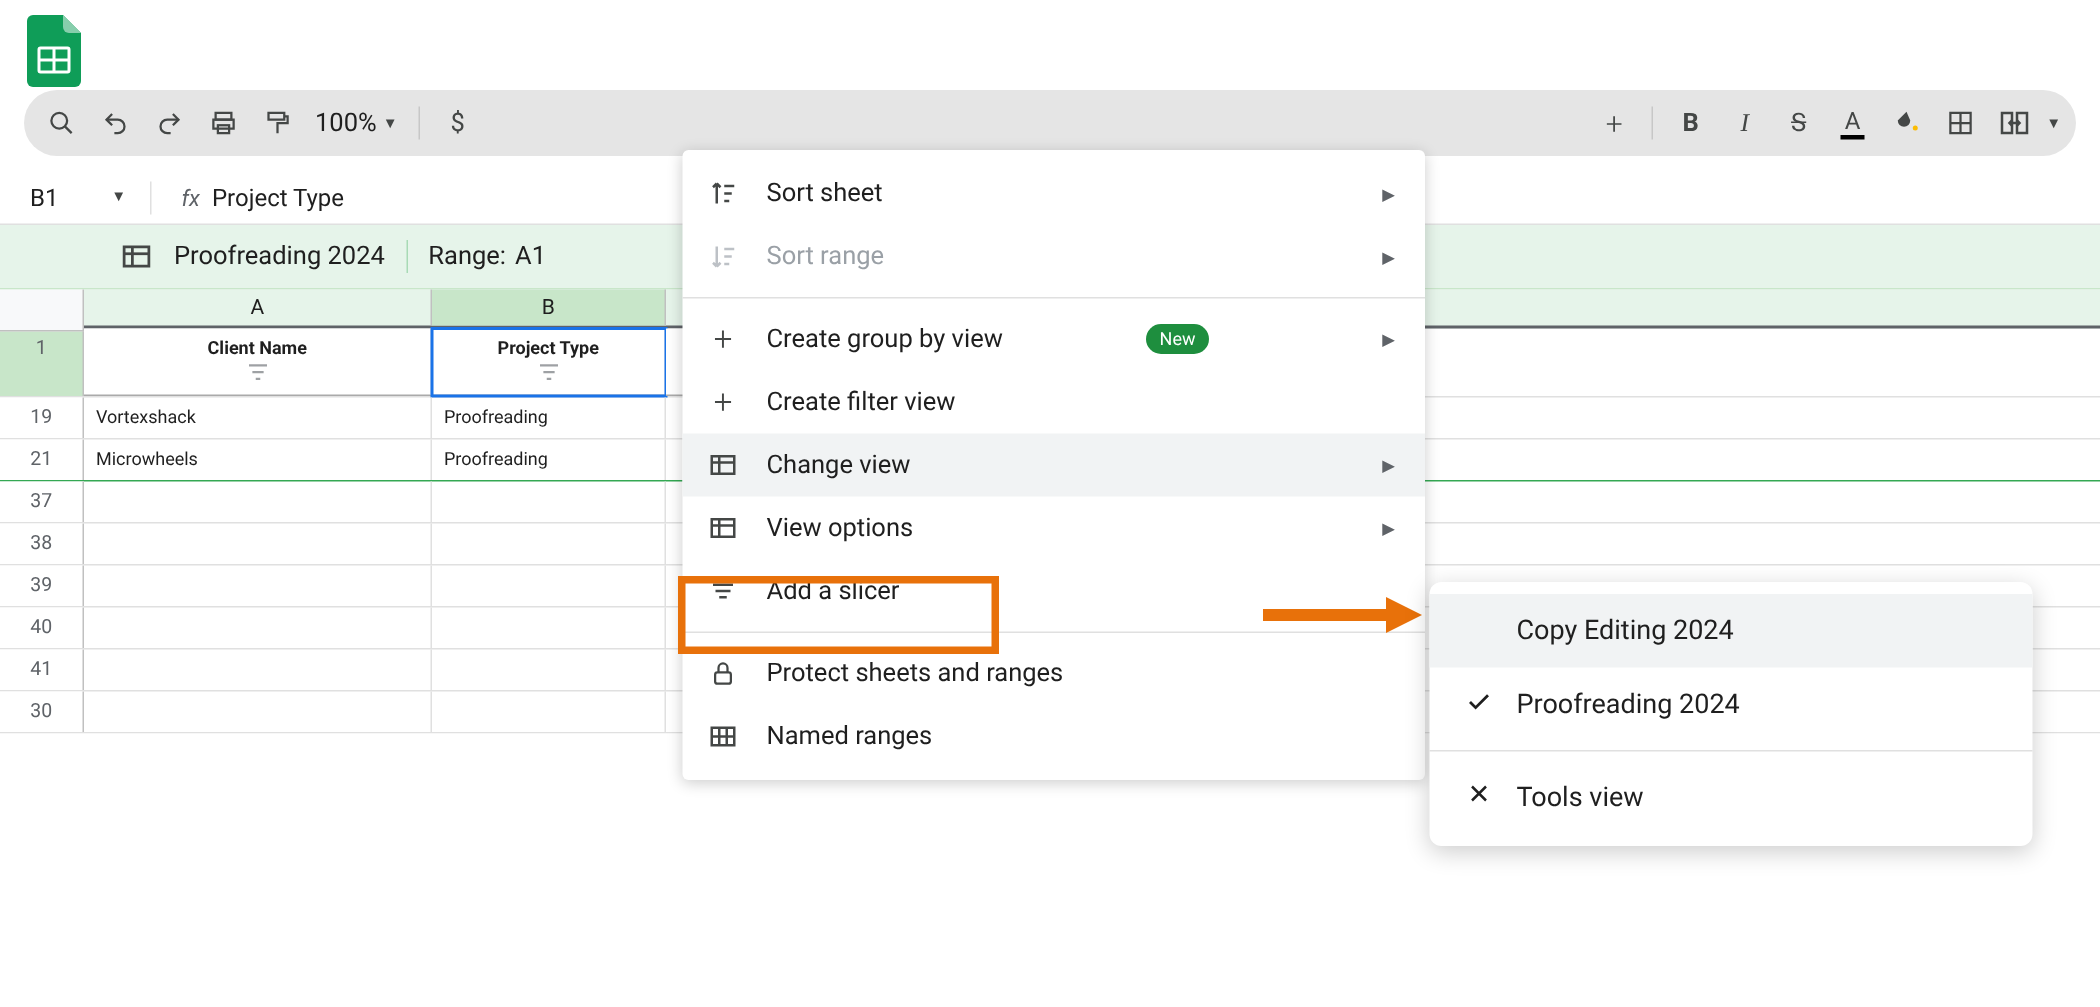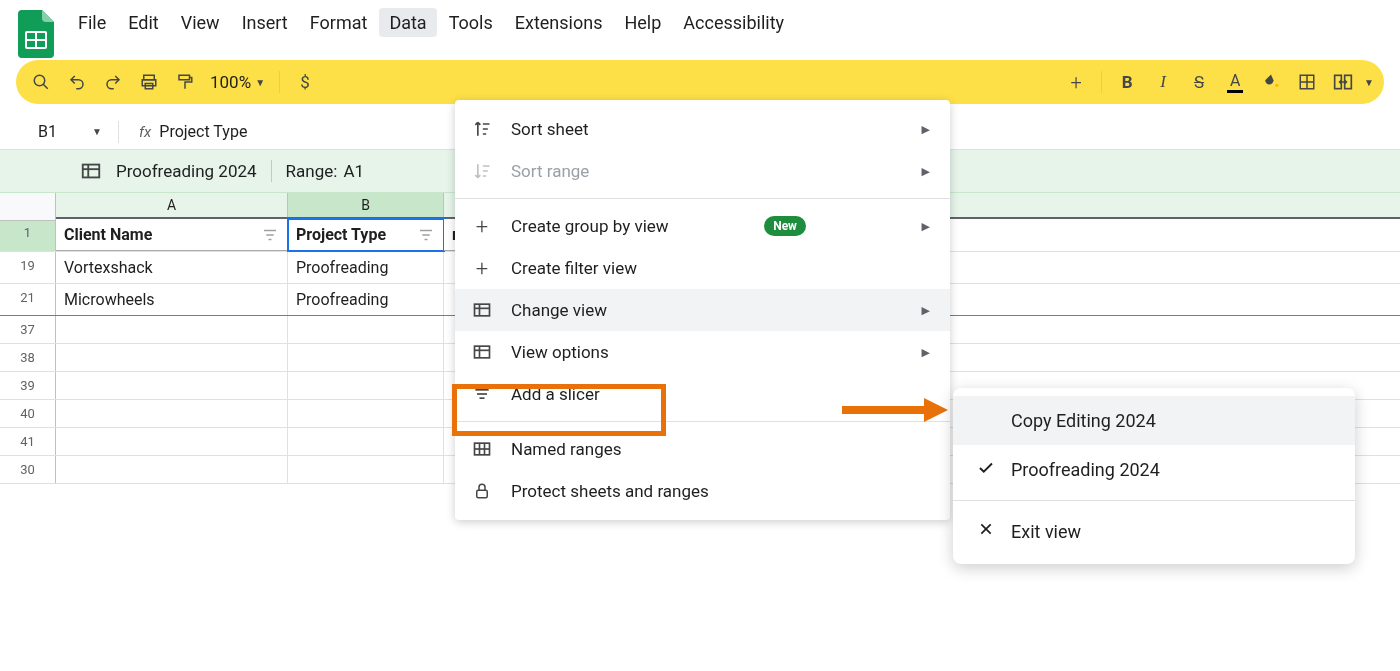--- a/index.html
+++ b/index.html
@@ -9,59 +9,59 @@
 .logo { width: 40px; height: 52px; display: flex; align-items: center; justify-content: center; }
 .title-area { flex: 1; }
 .doc-title-row { display: flex; align-items: center; gap: 12px; margin-bottom: 2px; margin-top: 2px; }
 .doc-title { font-size: 22px; color: #1f1f1f; padding: 2px 4px; }
 .title-icon { width: 20px; height: 20px; color: #5f6368; cursor: pointer; display: flex; align-items: center; justify-content: center; }
 
 .menubar { display: flex; gap: 2px; padding: 0 0 6px 0; }
 .menu-item { padding: 4px 10px; border-radius: 4px; font-size: 18px; color: #1f1f1f; cursor: pointer; }
 .menu-item.active { background: #e8eaed; }
 
-.toolbar { display: flex; align-items: center; gap: 6px; margin: 0 16px 10px 16px; padding: 4px 10px; background: #fde047; border-radius: 24px; height: 44px; }
+.toolbar { display: flex; align-items: center; gap: 6px; margin: 0 16px 10px 16px; padding: 4px 10px; background: #e5e5e5; border-radius: 24px; height: 44px; }
 .tb-btn { width: 30px; height: 30px; display: flex; align-items: center; justify-content: center; border-radius: 4px; cursor: pointer; color: #444746; }
 .tb-sep { width: 1px; height: 22px; background: #c7c7c7; margin: 0 4px; }
 .zoom { display: flex; align-items: center; gap: 4px; font-size: 17px; cursor: pointer; padding: 0 4px; }
 .caret-down { font-size: 10px; color: #444746; }
 
-.formula-bar { display: flex; align-items: center; padding: 6px 34px; gap: 8px; font-size: 16px; border-bottom: 1px solid #e0e0e0; }
+.formula-bar { display: flex; align-items: center; padding: 6px 16px; gap: 8px; font-size: 16px; border-bottom: 1px solid #e0e0e0; }
 .cell-ref { width: 72px; padding: 2px 4px; display: flex; align-items: center; justify-content: space-between; }
 .fx { font-style: italic; color: #5f6368; padding-left: 8px; font-size: 15px; }
 .formula-val { color: #1f1f1f; }
 
 .view-bar { display: flex; align-items: center; padding: 10px 20px 10px 80px; gap: 14px; background: #e6f4ea; font-size: 17px; border-bottom: 1px solid #c8e6c9; }
 .view-bar .divider { width: 1px; height: 22px; background: #a8dab5; }
 
 .grid-area { position: relative; }
 .corner { position: absolute; left: 0; top: 0; width: 56px; height: 28px; background: #f8f9fa; border-right: 1px solid #c0c0c0; border-bottom: 1px solid #c0c0c0; }
 .col-headers { display: flex; margin-left: 56px; background: #e6f4ea; border-bottom: 2px solid #5f6368; }
 .col-h { text-align: center; font-size: 14px; color: #1f1f1f; border-right: 1px solid #c0c0c0; padding: 4px 0; position: relative; }
 .col-h.selected { background: #c8e6c9; }
 
 .row { display: flex; border-bottom: 1px solid #e0e0e0; }
 .row-h { width: 56px; text-align: center; background: #fff; border-right: 1px solid #c0c0c0; font-size: 13px; color: #5f6368; padding: 6px 0; }
 .row-h.sel { background: #c8e6c9; }
-.cell { border-right: 1px solid #e0e0e0; padding: 6px 8px; font-size: 16px; position: relative; }
+.cell { border-right: 1px solid #e0e0e0; padding: 6px 8px; font-size: 12px; position: relative; flex-direction: column; }
 .header-cell { font-weight: bold; background: #fff; border-bottom: 1px solid #aaa; display: flex; justify-content: space-between; align-items: center; }
 .header-cell.active { outline: 2px solid #1a73e8; outline-offset: -1px; background: #fff; }
 .filter-icon { width: 18px; height: 18px; opacity: .6; }
 .data-last-row { border-bottom: 1px solid #34a853; }
 .num { text-align: right; }
 
 .dropdown { position: absolute; left: 455px; top: 100px; width: 495px; background: #fff; border-radius: 4px; box-shadow: 0 2px 10px rgba(0,0,0,.2); padding: 8px 0; z-index: 10; }
 .dd-item { display: flex; align-items: center; padding: 10px 20px 10px 16px; gap: 18px; font-size: 17px; color: #1f1f1f; cursor: pointer; position: relative; }
 .dd-item.disabled { color: #9aa0a6; }
 .dd-item.hover { background: #f1f3f4; }
 .dd-icon { width: 22px; height: 22px; display: flex; align-items: center; justify-content: center; color: #444746; flex-shrink: 0; }
 .dd-item.disabled .dd-icon { color: #bdc1c6; }
 .dd-arrow { margin-left: auto; font-size: 11px; color: #5f6368; }
 .dd-sep { height: 1px; background: #e0e0e0; margin: 6px 0; }
-.new-badge { background: #1e8e3e; color: #fff; font-size: 12px; font-weight: bold; padding: 3px 9px; border-radius: 10px; margin-left: auto; margin-right: 20px; }
+.new-badge { background: #1e8e3e; color: #fff; font-size: 12px; font-weight: normal; padding: 3px 9px; border-radius: 10px; margin-left: auto; margin-right: 20px; }
 
 .highlight-box { position: absolute; border: 5px solid #e8710a; pointer-events: none; z-index: 11; }
 .arrow-annot { position: absolute; z-index: 11; }
 
 .submenu { position: absolute; left: 953px; top: 388px; width: 402px; background: #fff; border-radius: 8px; box-shadow: 0 4px 16px rgba(0,0,0,.2); padding: 8px 0; z-index: 12; }
 .sm-item { display: flex; padding: 14px 20px 14px 22px; gap: 14px; font-size: 18px; cursor: pointer; }
 .sm-item.hover { background: #f1f3f4; }
 .sm-icon { width: 22px; display: flex; justify-content: center; }
 .sm-sep { height: 1px; background: #e0e0e0; margin: 6px 0; }
 
@@ -74,32 +74,20 @@
   <div class="logo">
     <svg width="36" height="48" viewBox="0 0 36 48">
         <path fill="#0f9d58" d="M4 0h20l12 12v32a4 4 0 0 1-4 4H4a4 4 0 0 1-4-4V4a4 4 0 0 1 4-4z"></path>
         <path fill="#87ceac" d="M24 0l12 12H28a4 4 0 0 1-4-4z"></path>
         <rect x="8" y="22" width="20" height="16" rx="1" fill="none" stroke="#fff" stroke-width="2"></rect>
         <line x1="8" y1="30" x2="28" y2="30" stroke="#fff" stroke-width="2"></line>
         <line x1="18" y1="22" x2="18" y2="38" stroke="#fff" stroke-width="2"></line>
       </svg>
   </div>
   <div class="title-area">
-    <div class="menubar">
-      <span class="menu-item">File</span>
-      <span class="menu-item">Edit</span>
-      <span class="menu-item">View</span>
-      <span class="menu-item">Insert</span>
-      <span class="menu-item">Format</span>
-      <span class="menu-item active">Data</span>
-      <span class="menu-item">Tools</span>
-      <span class="menu-item">Extensions</span>
-      <span class="menu-item">Help</span>
-      <span class="menu-item">Accessibility</span>
-    </div>
   </div>
 </div>
 
 <div class="toolbar">
   <span class="tb-btn">
       <svg width="18" height="18" viewBox="0 0 24 24" fill="none" stroke="#444746" stroke-width="2">
         <circle cx="10" cy="10" r="7"></circle>
         <line x1="21" y1="21" x2="15" y2="15"></line>
       </svg>
     </span>
@@ -353,37 +341,37 @@
           <line x1="4" y1="7" x2="20" y2="7"></line>
           <line x1="6" y1="12" x2="18" y2="12"></line>
           <line x1="9" y1="17" x2="15" y2="17"></line>
         </svg>
       </span>
     <span>Add a slicer</span>
   </div>
   <div class="dd-sep"></div>
   <div class="dd-item">
     <span class="dd-icon">
+        <svg width="18" height="18" viewBox="0 0 24 24" fill="none" stroke="#444746" stroke-width="2">
+          <rect x="5" y="11" width="14" height="10" rx="2"></rect>
+          <path d="M8 11V7a4 4 0 0 1 8 0v4"></path>
+        </svg>
+      </span>
+    <span>Protect sheets and ranges</span>
+  </div>
+  <div class="dd-item">
+    <span class="dd-icon">
         <svg width="20" height="20" viewBox="0 0 24 24" fill="none" stroke="#444746" stroke-width="2">
           <rect x="3" y="5" width="18" height="14"></rect>
           <line x1="3" y1="12" x2="21" y2="12"></line>
           <line x1="9" y1="5" x2="9" y2="19"></line>
           <line x1="15" y1="5" x2="15" y2="19"></line>
         </svg>
       </span>
     <span>Named ranges</span>
-  </div>
-  <div class="dd-item">
-    <span class="dd-icon">
-        <svg width="18" height="18" viewBox="0 0 24 24" fill="none" stroke="#444746" stroke-width="2">
-          <rect x="5" y="11" width="14" height="10" rx="2"></rect>
-          <path d="M8 11V7a4 4 0 0 1 8 0v4"></path>
-        </svg>
-      </span>
-    <span>Protect sheets and ranges</span>
   </div>
 </div>
 
 <div class="highlight-box" style="left:452px;top:384px;width:214px;height:52px"></div>
 
 <svg class="arrow-annot" style="left:842px;top:396px" width="106" height="28" viewBox="0 0 106 28">
     <line x1="0" y1="14" x2="86" y2="14" stroke="#e8710a" stroke-width="8"></line>
     <path d="M82 2 L106 14 L82 26 z" fill="#e8710a"></path>
   </svg>
 
@@ -401,15 +389,15 @@
     <span>Proofreading 2024</span>
   </div>
   <div class="sm-sep"></div>
   <div class="sm-item">
     <span class="sm-icon">
         <svg width="16" height="16" viewBox="0 0 24 24" fill="none" stroke="#1f1f1f" stroke-width="2.5">
           <line x1="5" y1="5" x2="19" y2="19"></line>
           <line x1="19" y1="5" x2="5" y2="19"></line>
         </svg>
       </span>
-    <span>Exit view</span>
+    <span>Tools view</span>
   </div>
 </div>
 
 </body></html>

